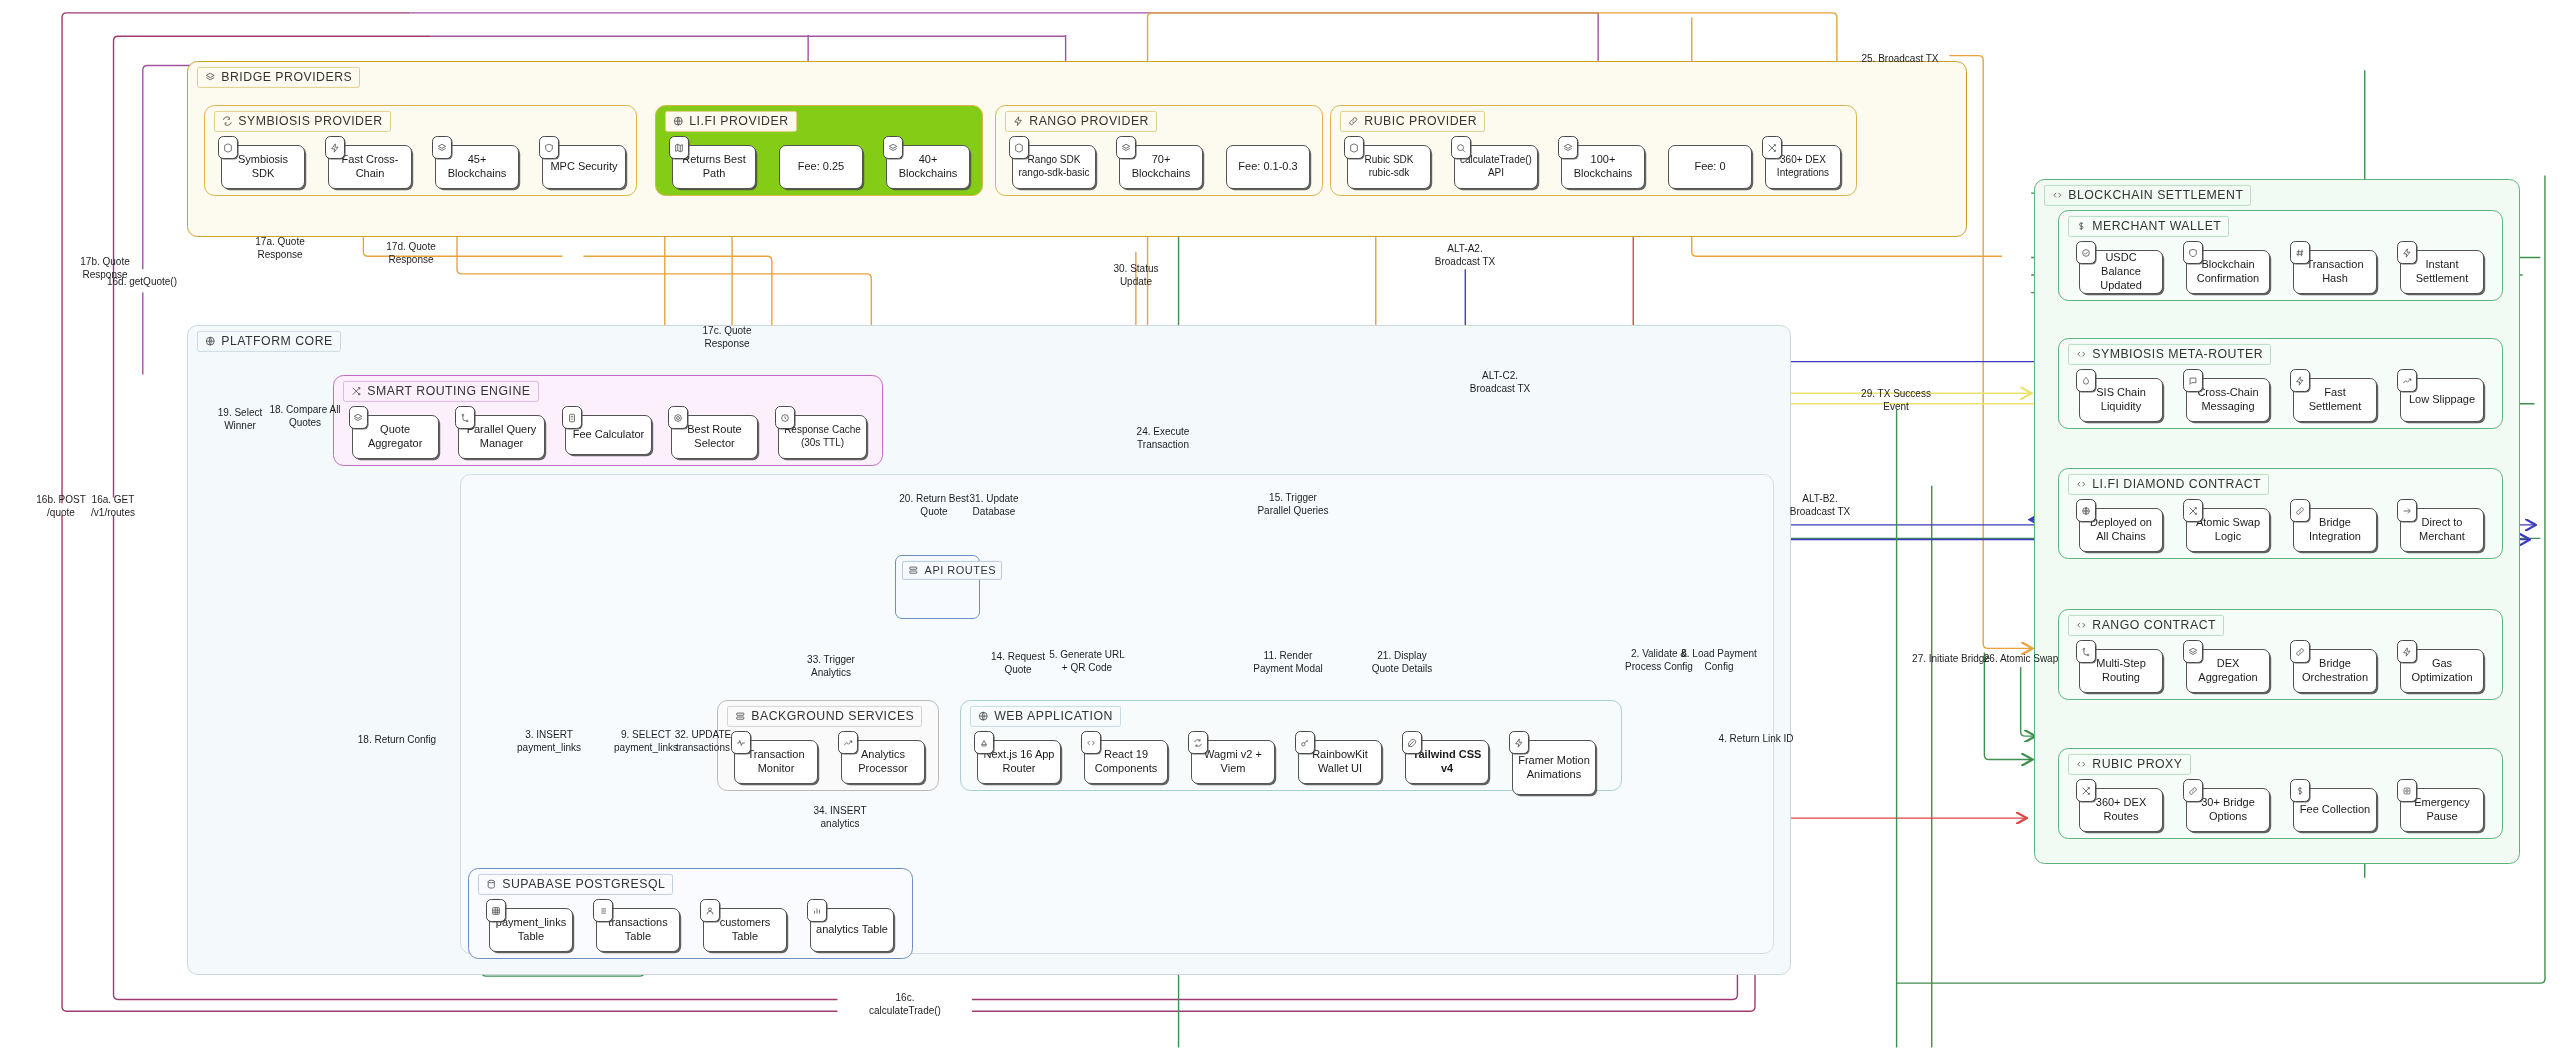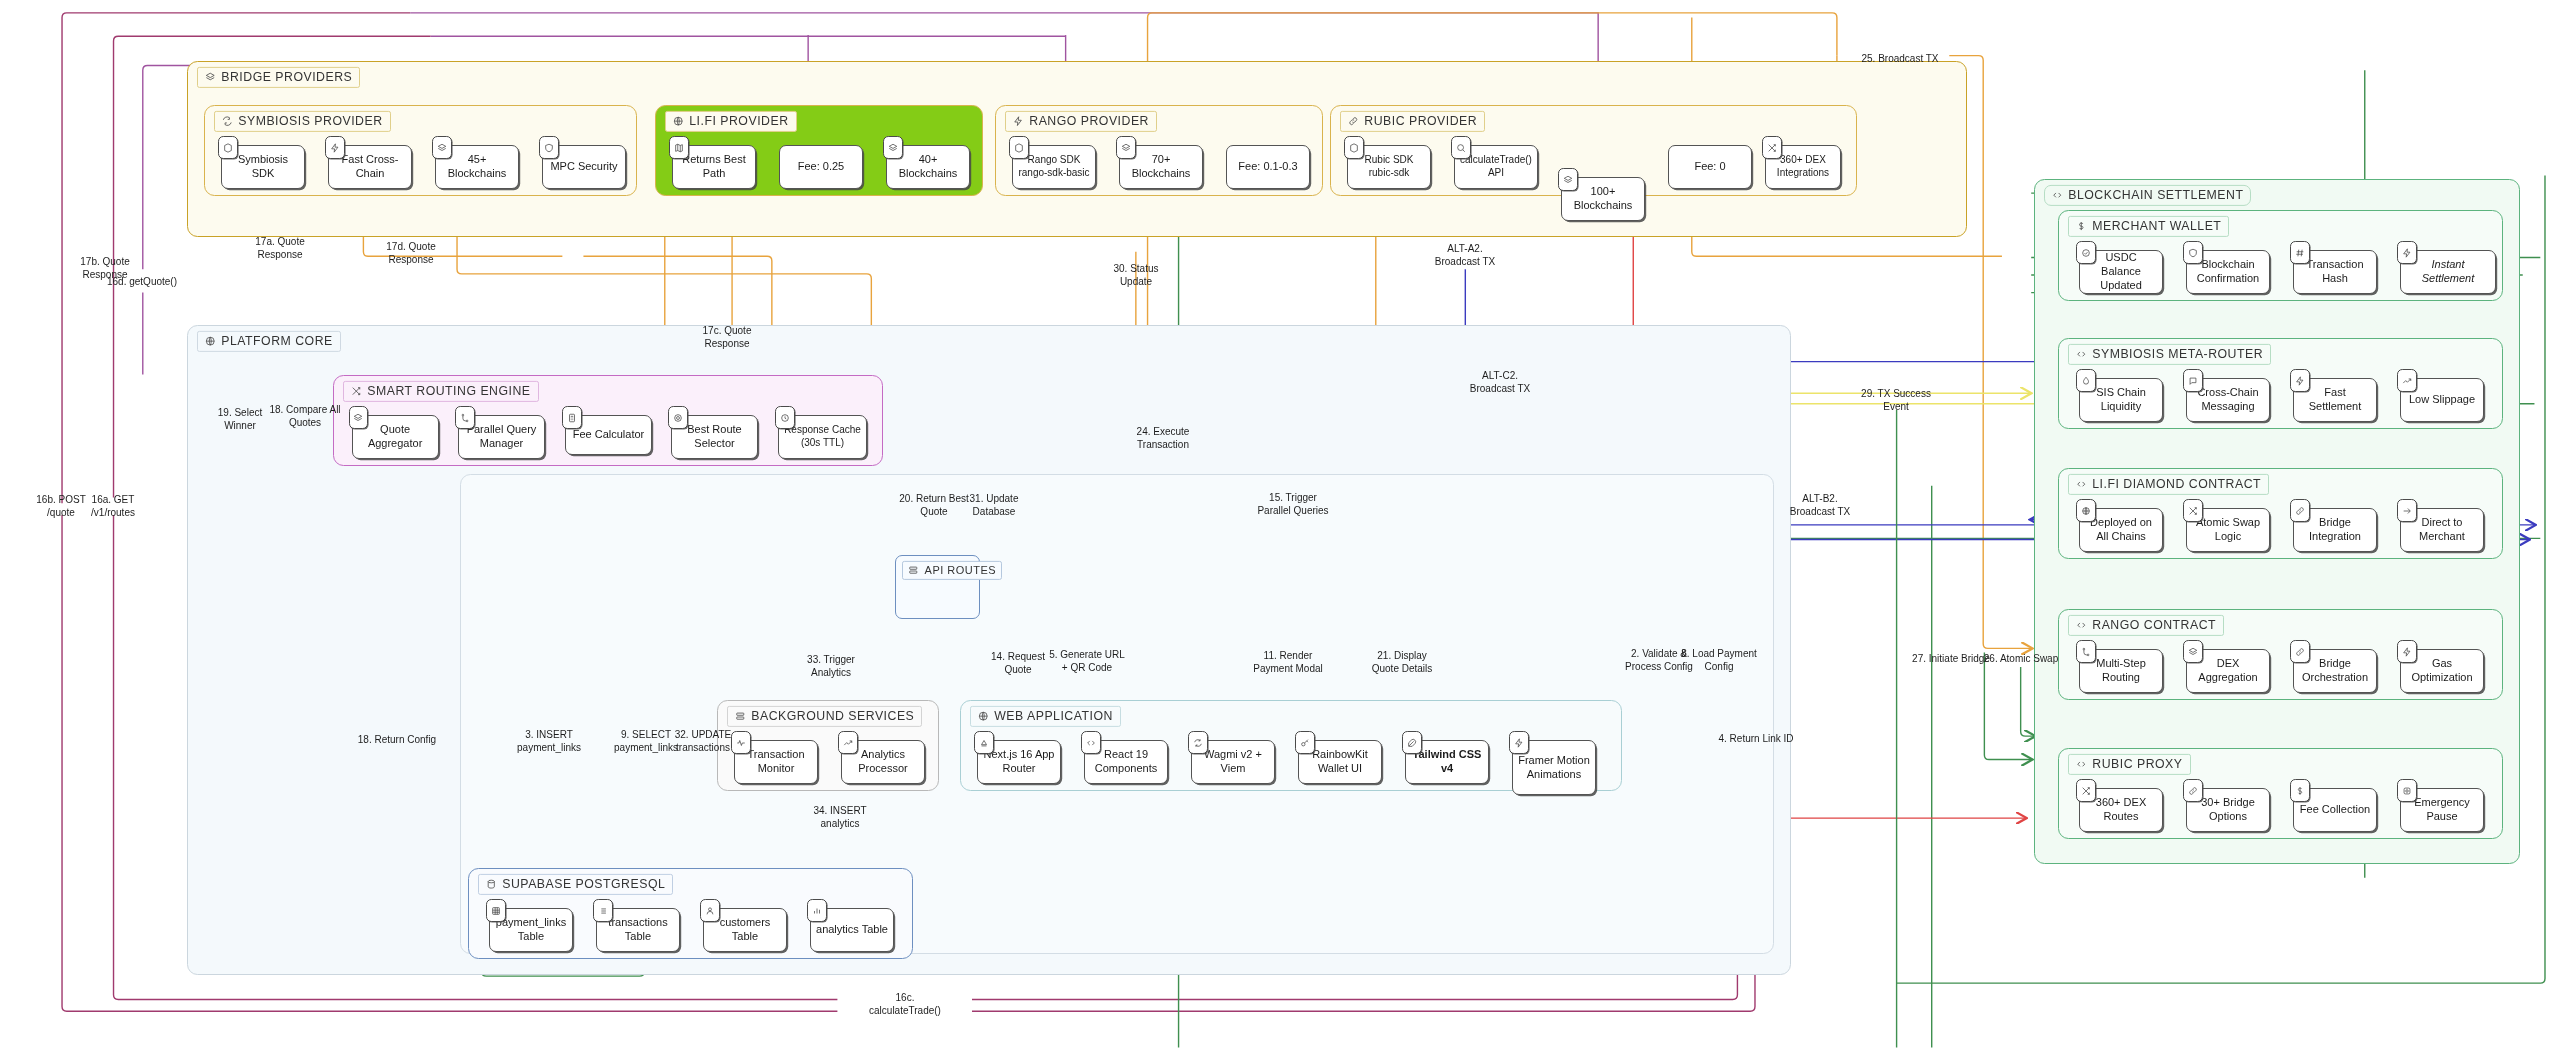--- a/index.html
+++ b/index.html
@@ -344,21 +344,21 @@
     </div>
     <div class="node" style="left:123px;top:39px;width:84px;height:44px;">
       <span class="nicon">
           <svg viewBox="0 0 24 24" fill="none" stroke="#444" stroke-width="1.8">
             <circle cx="11" cy="11" r="7"></circle>
             <path d="M16.5 16.5L21 21"></path>
           </svg>
         </span>
       <span class="lbl" style="font-size:10px;">calculateTrade() API</span>
     </div>
-    <div class="node" style="left:230px;top:39px;width:84px;height:44px;margin-top:32px;">
+    <div class="node" style="left:230px;top:39px;width:84px;height:44px;">
       <span class="nicon">
           <svg viewBox="0 0 24 24" fill="none" stroke="#444" stroke-width="1.8">
             <path d="M12 3l9 5-9 5-9-5 9-5z"></path>
             <path d="M3 13l9 5 9-5"></path>
           </svg>
         </span>
       <span class="lbl">100+ Blockchains</span>
     </div>
     <div class="node" style="left:337px;top:39px;width:84px;height:44px;">
       <span class="lbl">Fee: 0</span>
@@ -592,21 +592,21 @@
       <span class="nicon">
           <svg viewBox="0 0 24 24" fill="none" stroke="#444" stroke-width="1.8">
             <path d="M6 18V12M12 18V6M18 18v-9"></path>
           </svg>
         </span>
       <span class="lbl">analytics Table</span>
     </div>
   </div>
 
   <div class="group lvl1" style="left:2034px;top:179px;width:486px;height:685px;border-color:#5cb37e;background:#f1faf3;">
-    <div class="grp-label" style="background:#f1faf3;border-color:#b6ddc4;border-radius:7px;">
+    <div class="grp-label" style="background:#f1faf3;border-color:#b6ddc4;">
       <span class="gi">
           <svg viewBox="0 0 24 24" fill="none" stroke="#444" stroke-width="1.8">
             <path d="M9 7l-5 5 5 5M15 7l5 5-5 5"></path>
           </svg>
         </span>
       <span>BLOCKCHAIN SETTLEMENT</span>
     </div>
   </div>
 
   <div class="group lvl2" style="left:2058px;top:210px;width:445px;height:91px;border-color:#5cb37e;background:#f6fcf8;">
@@ -636,21 +636,21 @@
       <span class="lbl">Blockchain Confirmation</span>
     </div>
     <div class="node" style="left:234px;top:39px;width:84px;height:44px;">
       <span class="nicon">
           <svg viewBox="0 0 24 24" fill="none" stroke="#444" stroke-width="1.8">
             <path d="M9 4L7 20M17 4l-2 16M4 9h16M3 15h16"></path>
           </svg>
         </span>
       <span class="lbl">Transaction Hash</span>
     </div>
-    <div class="node" style="left:341px;top:39px;width:96px;height:44px;font-style:italic;">
+    <div class="node" style="left:341px;top:39px;width:84px;height:44px;">
       <span class="nicon">
           <svg viewBox="0 0 24 24" fill="none" stroke="#444" stroke-width="1.8">
             <path d="M13 2L4 14h7l-1 8 9-12h-7l1-8z"></path>
           </svg>
         </span>
       <span class="lbl">Instant Settlement</span>
     </div>
   </div>
 
   <div class="group lvl2" style="left:2058px;top:338px;width:445px;height:91px;border-color:#5cb37e;background:#f6fcf8;">

